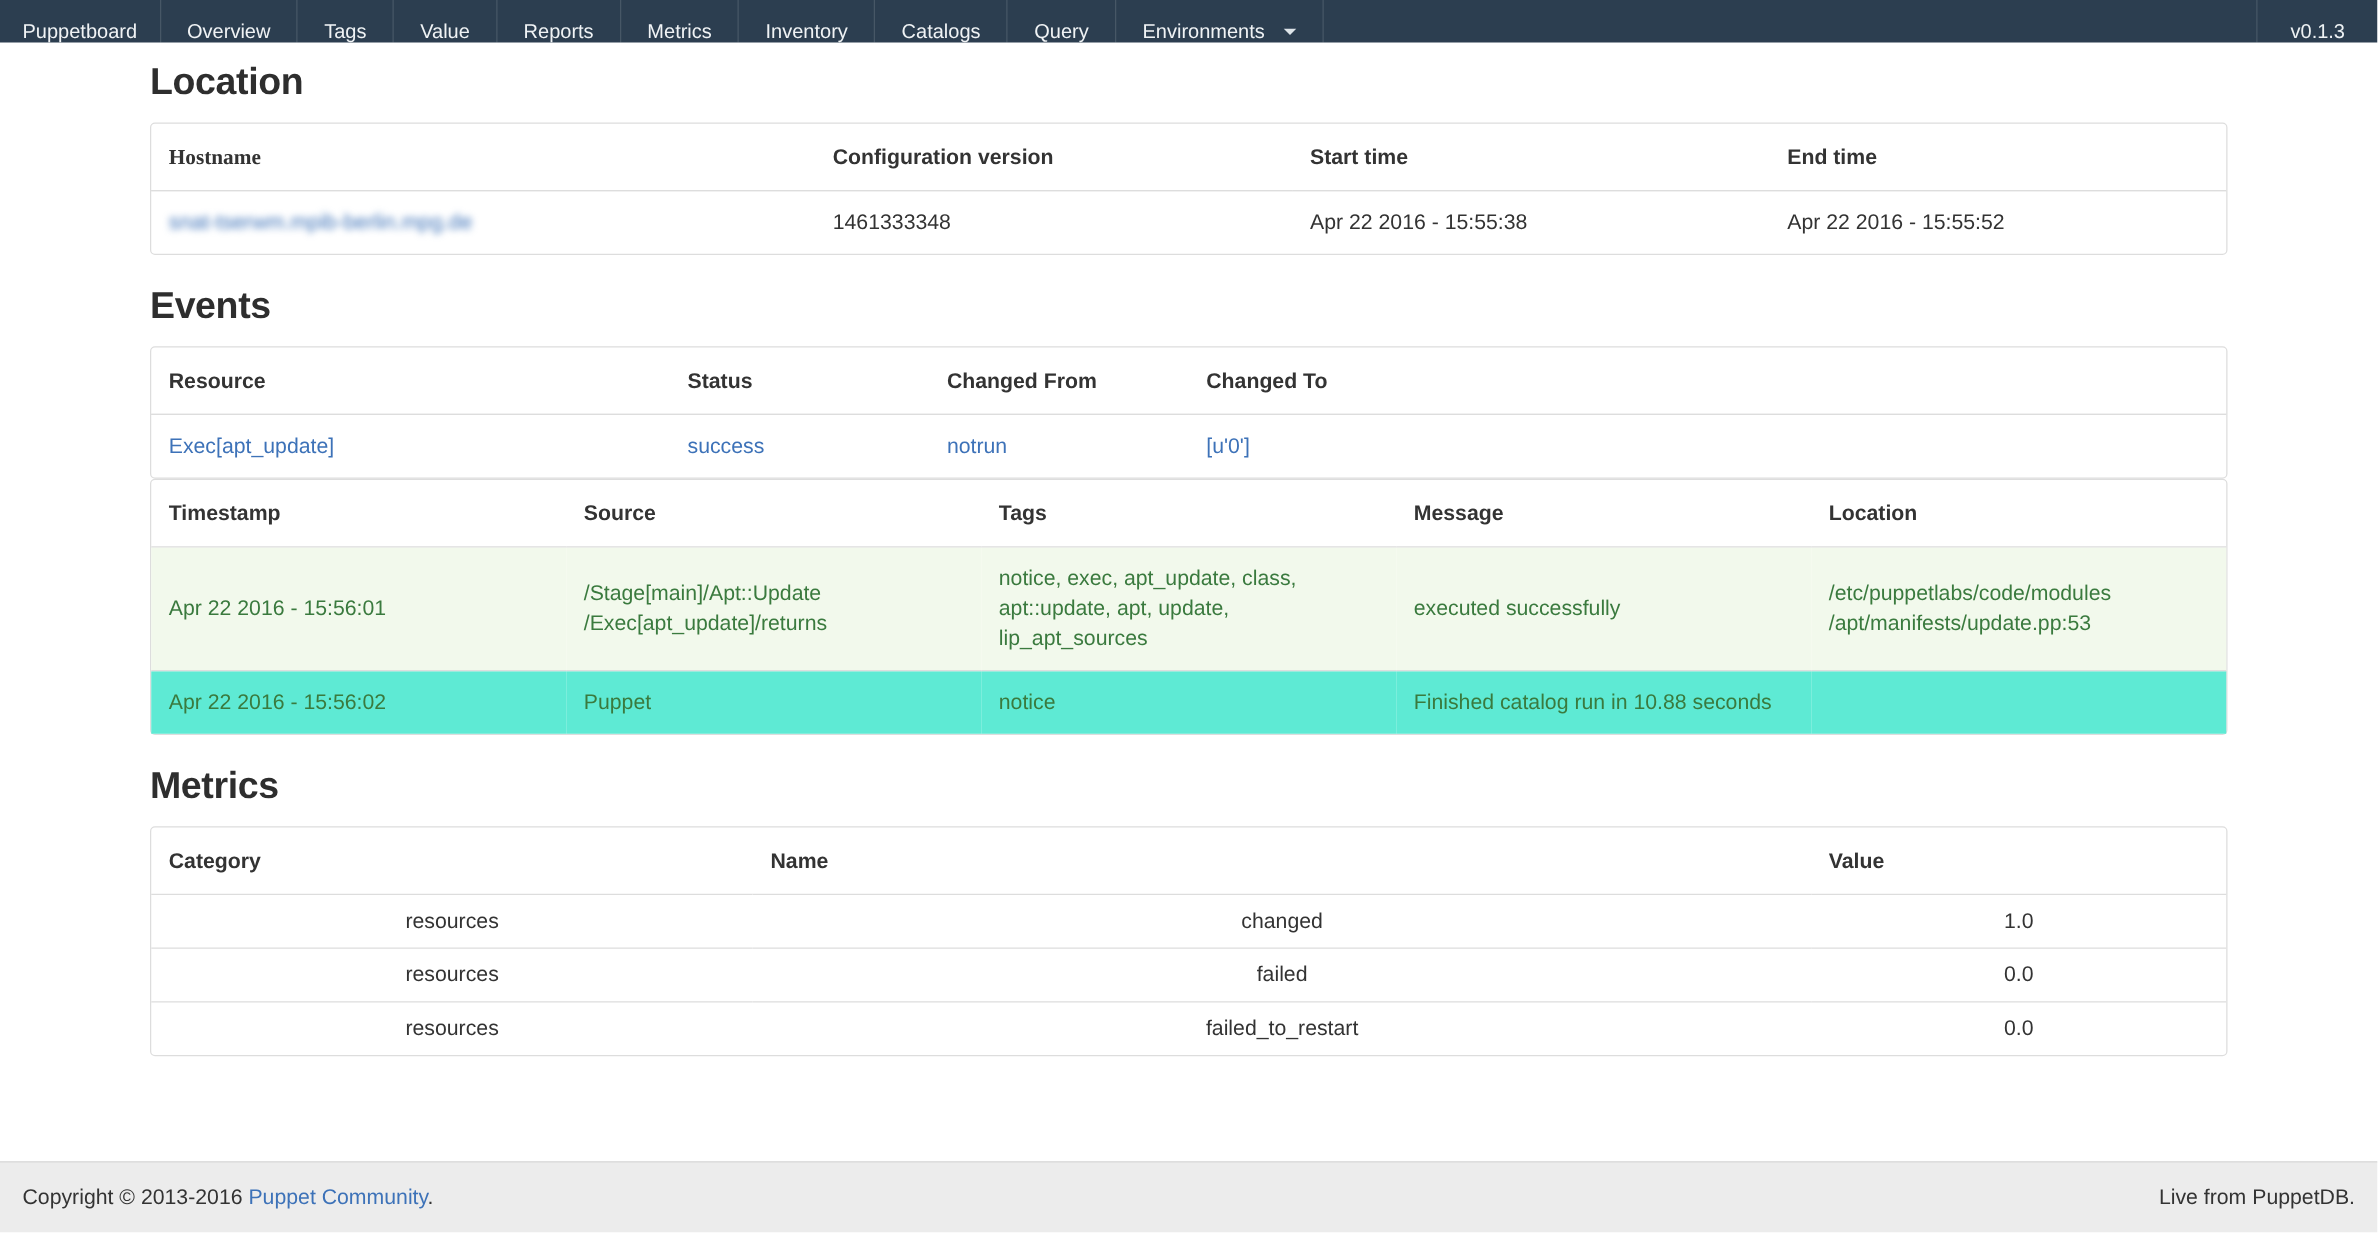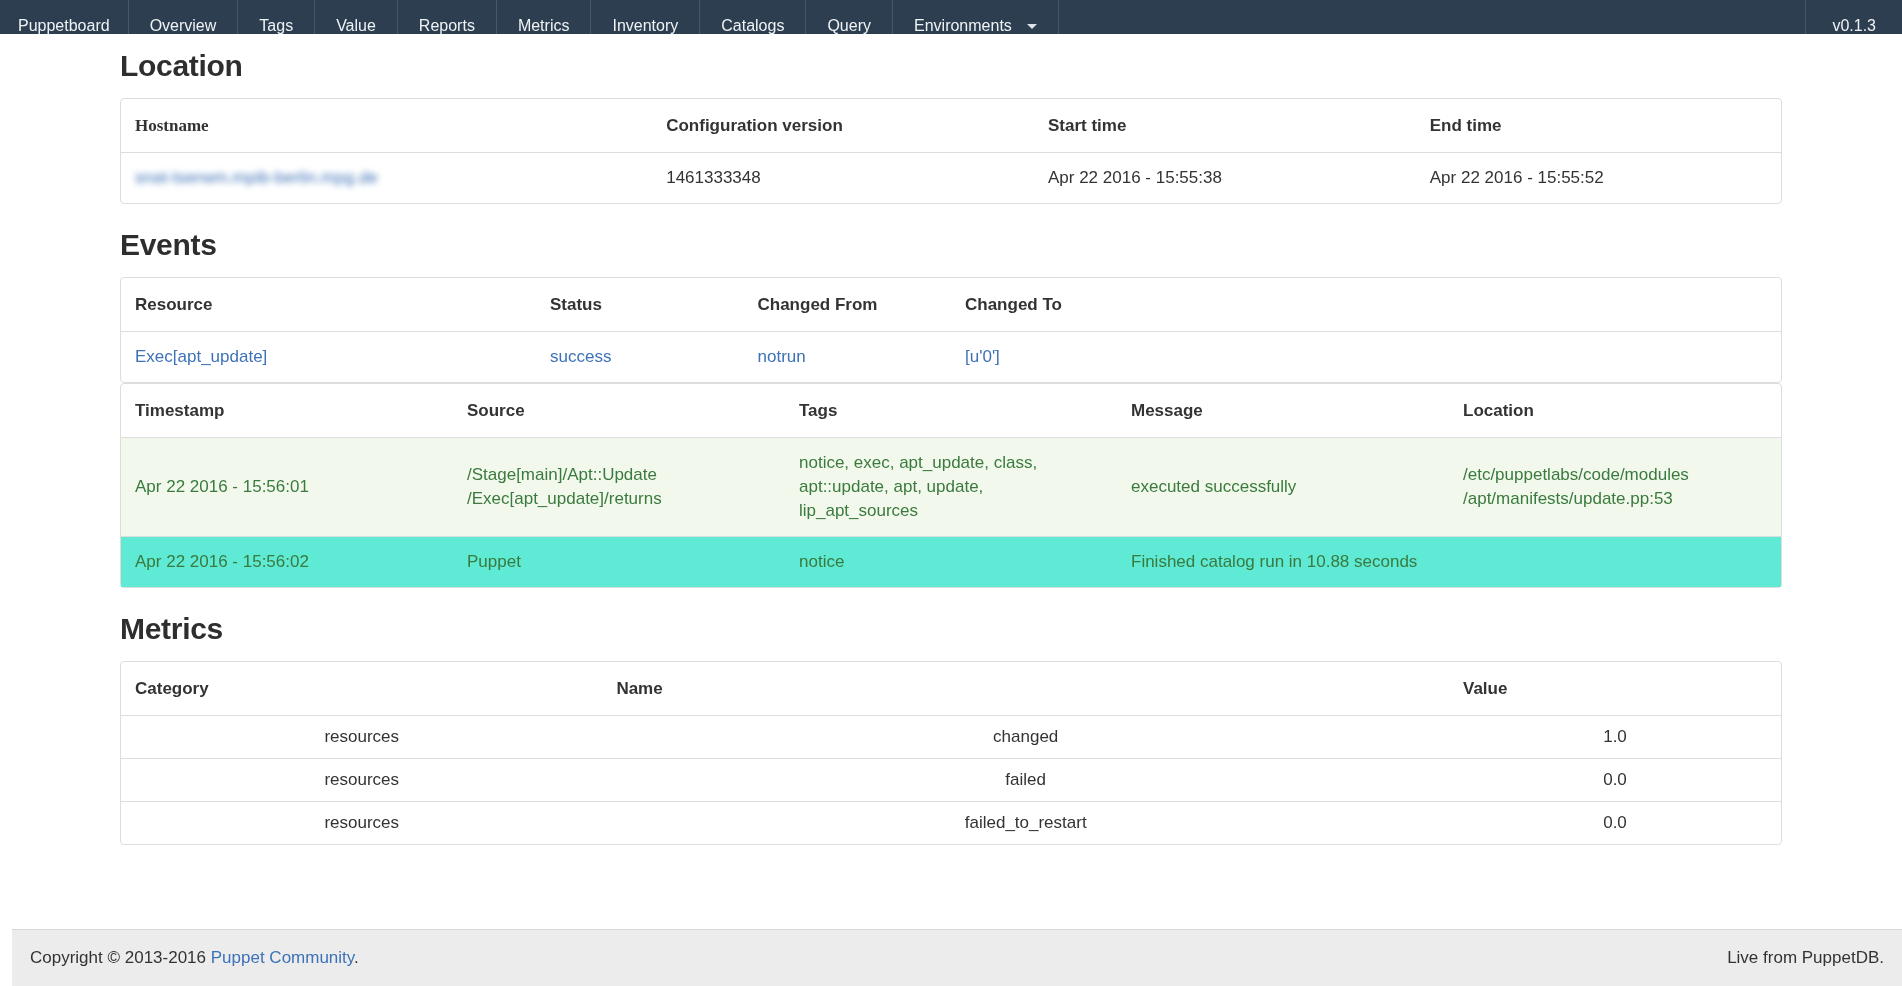--- a/index.html
+++ b/index.html
@@ -96,21 +96,21 @@
   .metrics-table th:nth-child(3) { width: 20%; }
   
   .logs-table td { color: #3a7a3e; }
   .log-row-a td { background: #f2f9ec; }
   .log-row-b td { background: #5eead4; }
   .preline { white-space: pre-line; }
   .metrics-table td { padding: 10px 14px; line-height: 22px; text-align: center; }
   
   .footer {
     position: absolute;
-    left: 12px; right: 0; bottom: 0;
+    left: 0; right: 0; bottom: 0;
     height: 57px;
     background: #ececec;
     border-top: 1px solid #d8d8d8;
     font-size: 17px;
     color: #333;
     z-index: 5;
   }
   .footer-inner {
     display: flex;
     justify-content: space-between;

